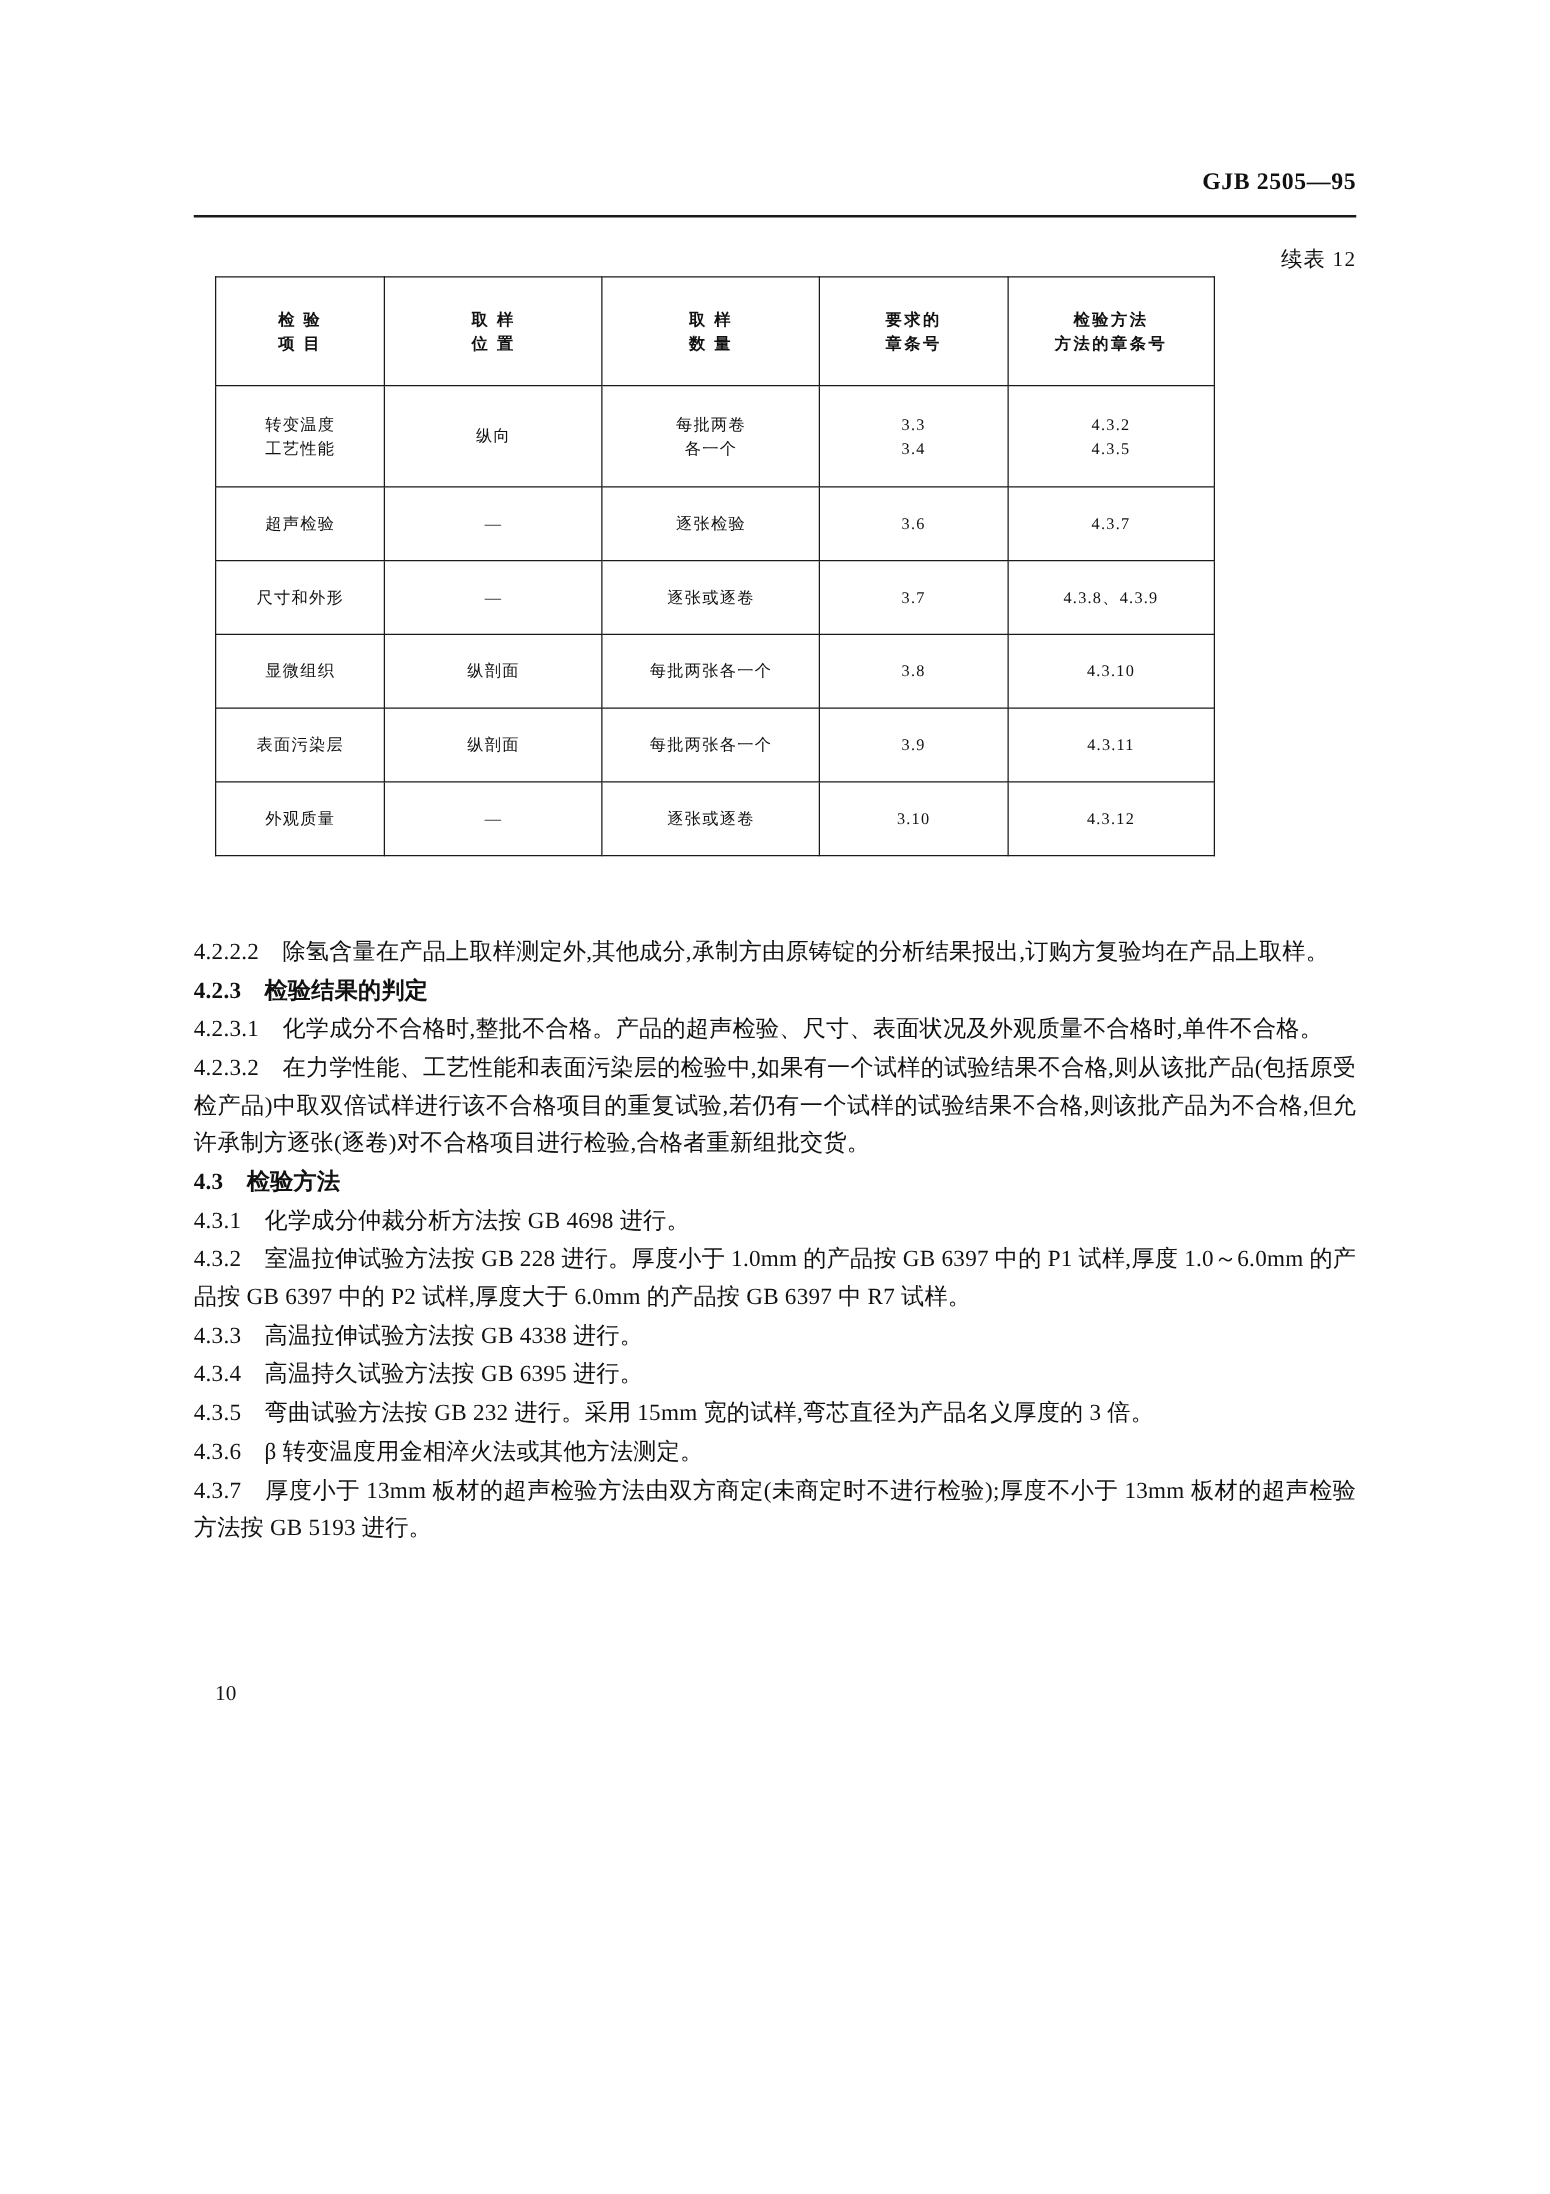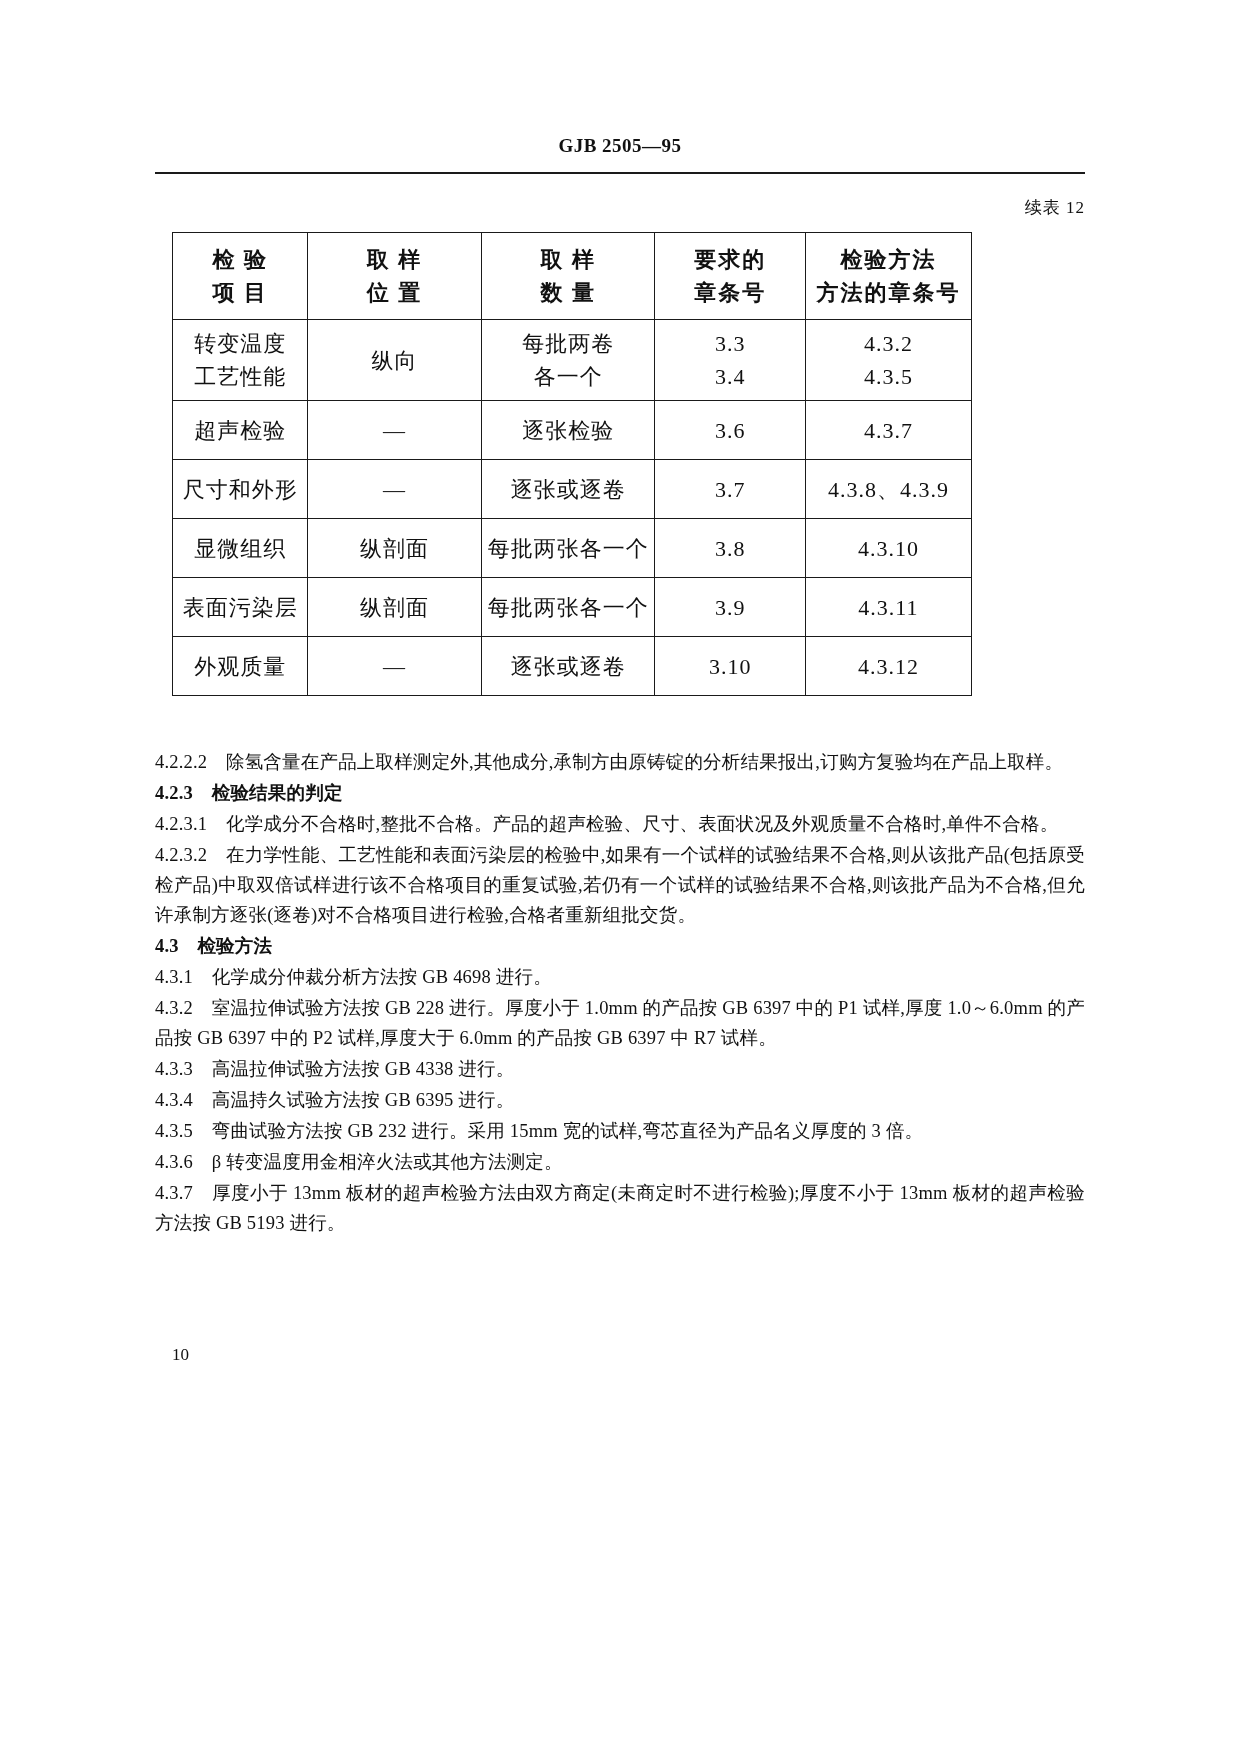--- a/index.html
+++ b/index.html
@@ -19,21 +19,21 @@
     width: 1240px;
     height: 1755px;
     box-sizing: border-box;
     padding: 0;
   }
   .header {
     position: absolute;
     top: 135px;
     left: 155px;
     width: 930px;
-    text-align: center;
+    text-align: right;
     font-size: 19px;
     font-weight: bold;
     letter-spacing: 0.5px;
     font-family: "Liberation Serif", serif;
   }
   .header-rule {
     position: absolute;
     top: 172px;
     left: 155px;
     width: 930px;
@@ -45,25 +45,25 @@
     top: 196px;
     left: 155px;
     width: 930px;
     text-align: right;
     font-size: 17px;
     font-family: "Liberation Serif", serif;
     letter-spacing: 1px;
   }
   table.main {
     position: absolute;
-    top: 232px;
+    top: 221px;
     left: 172px;
     width: 800px;
     border-collapse: collapse;
-    font-size: 22px;
+    font-size: 13px;
     font-family: "Liberation Serif", serif;
     padding-left: 32px;
   }
   table.main td, table.main th {
     border: 1.5px solid #1a1a1a;
     text-align: center;
     vertical-align: middle;
     padding: 6px 2px;
     font-weight: normal;
     letter-spacing: 1px;

